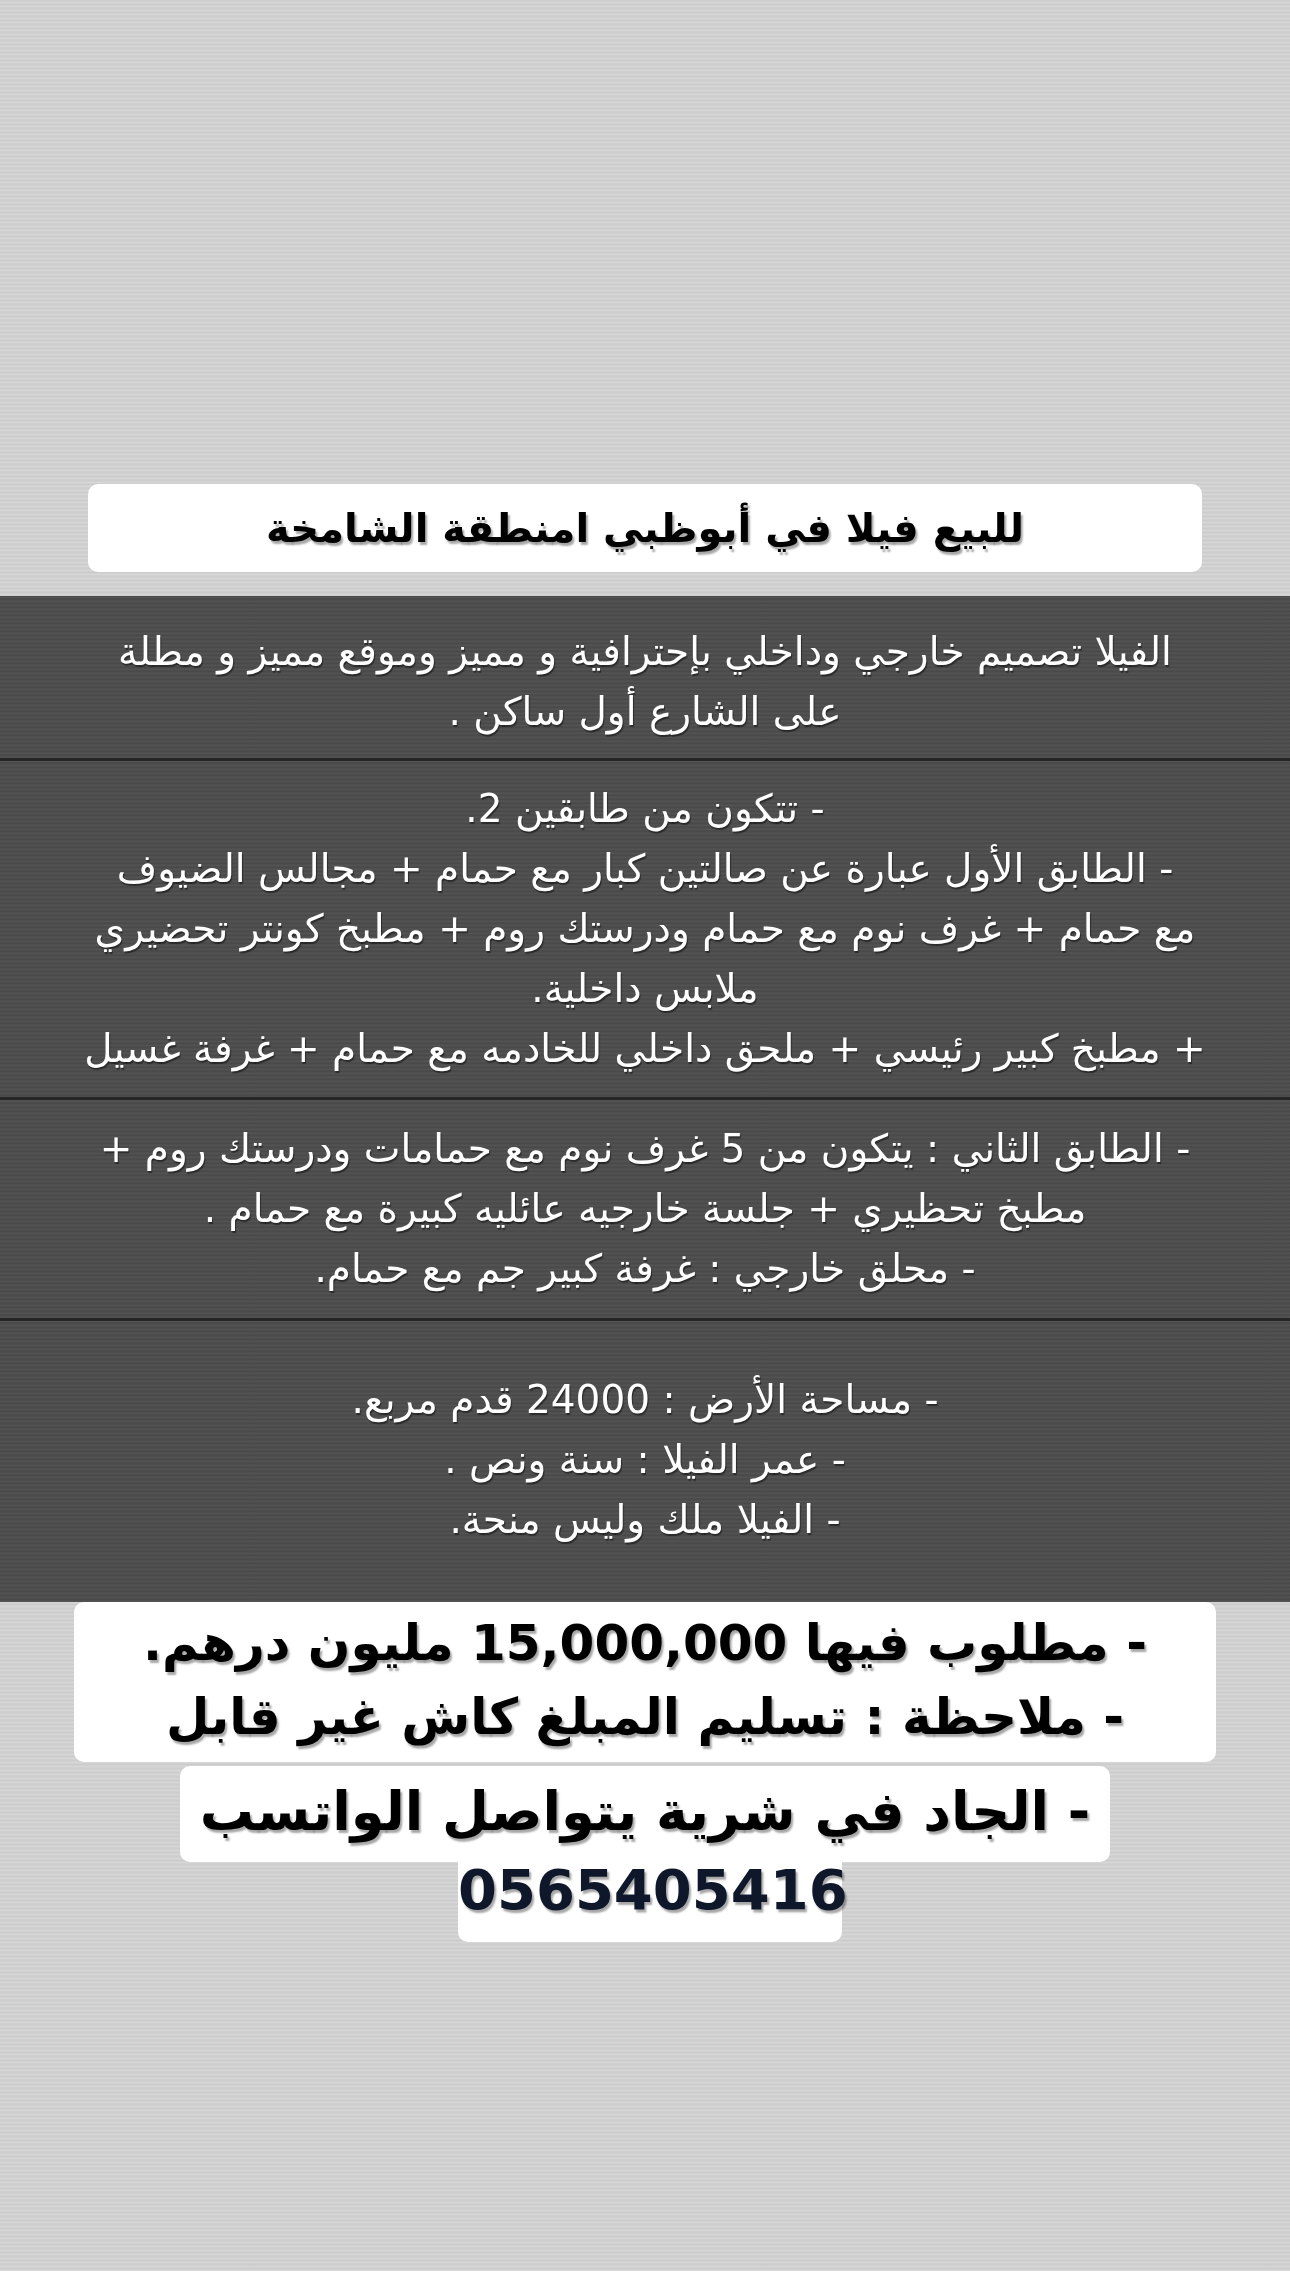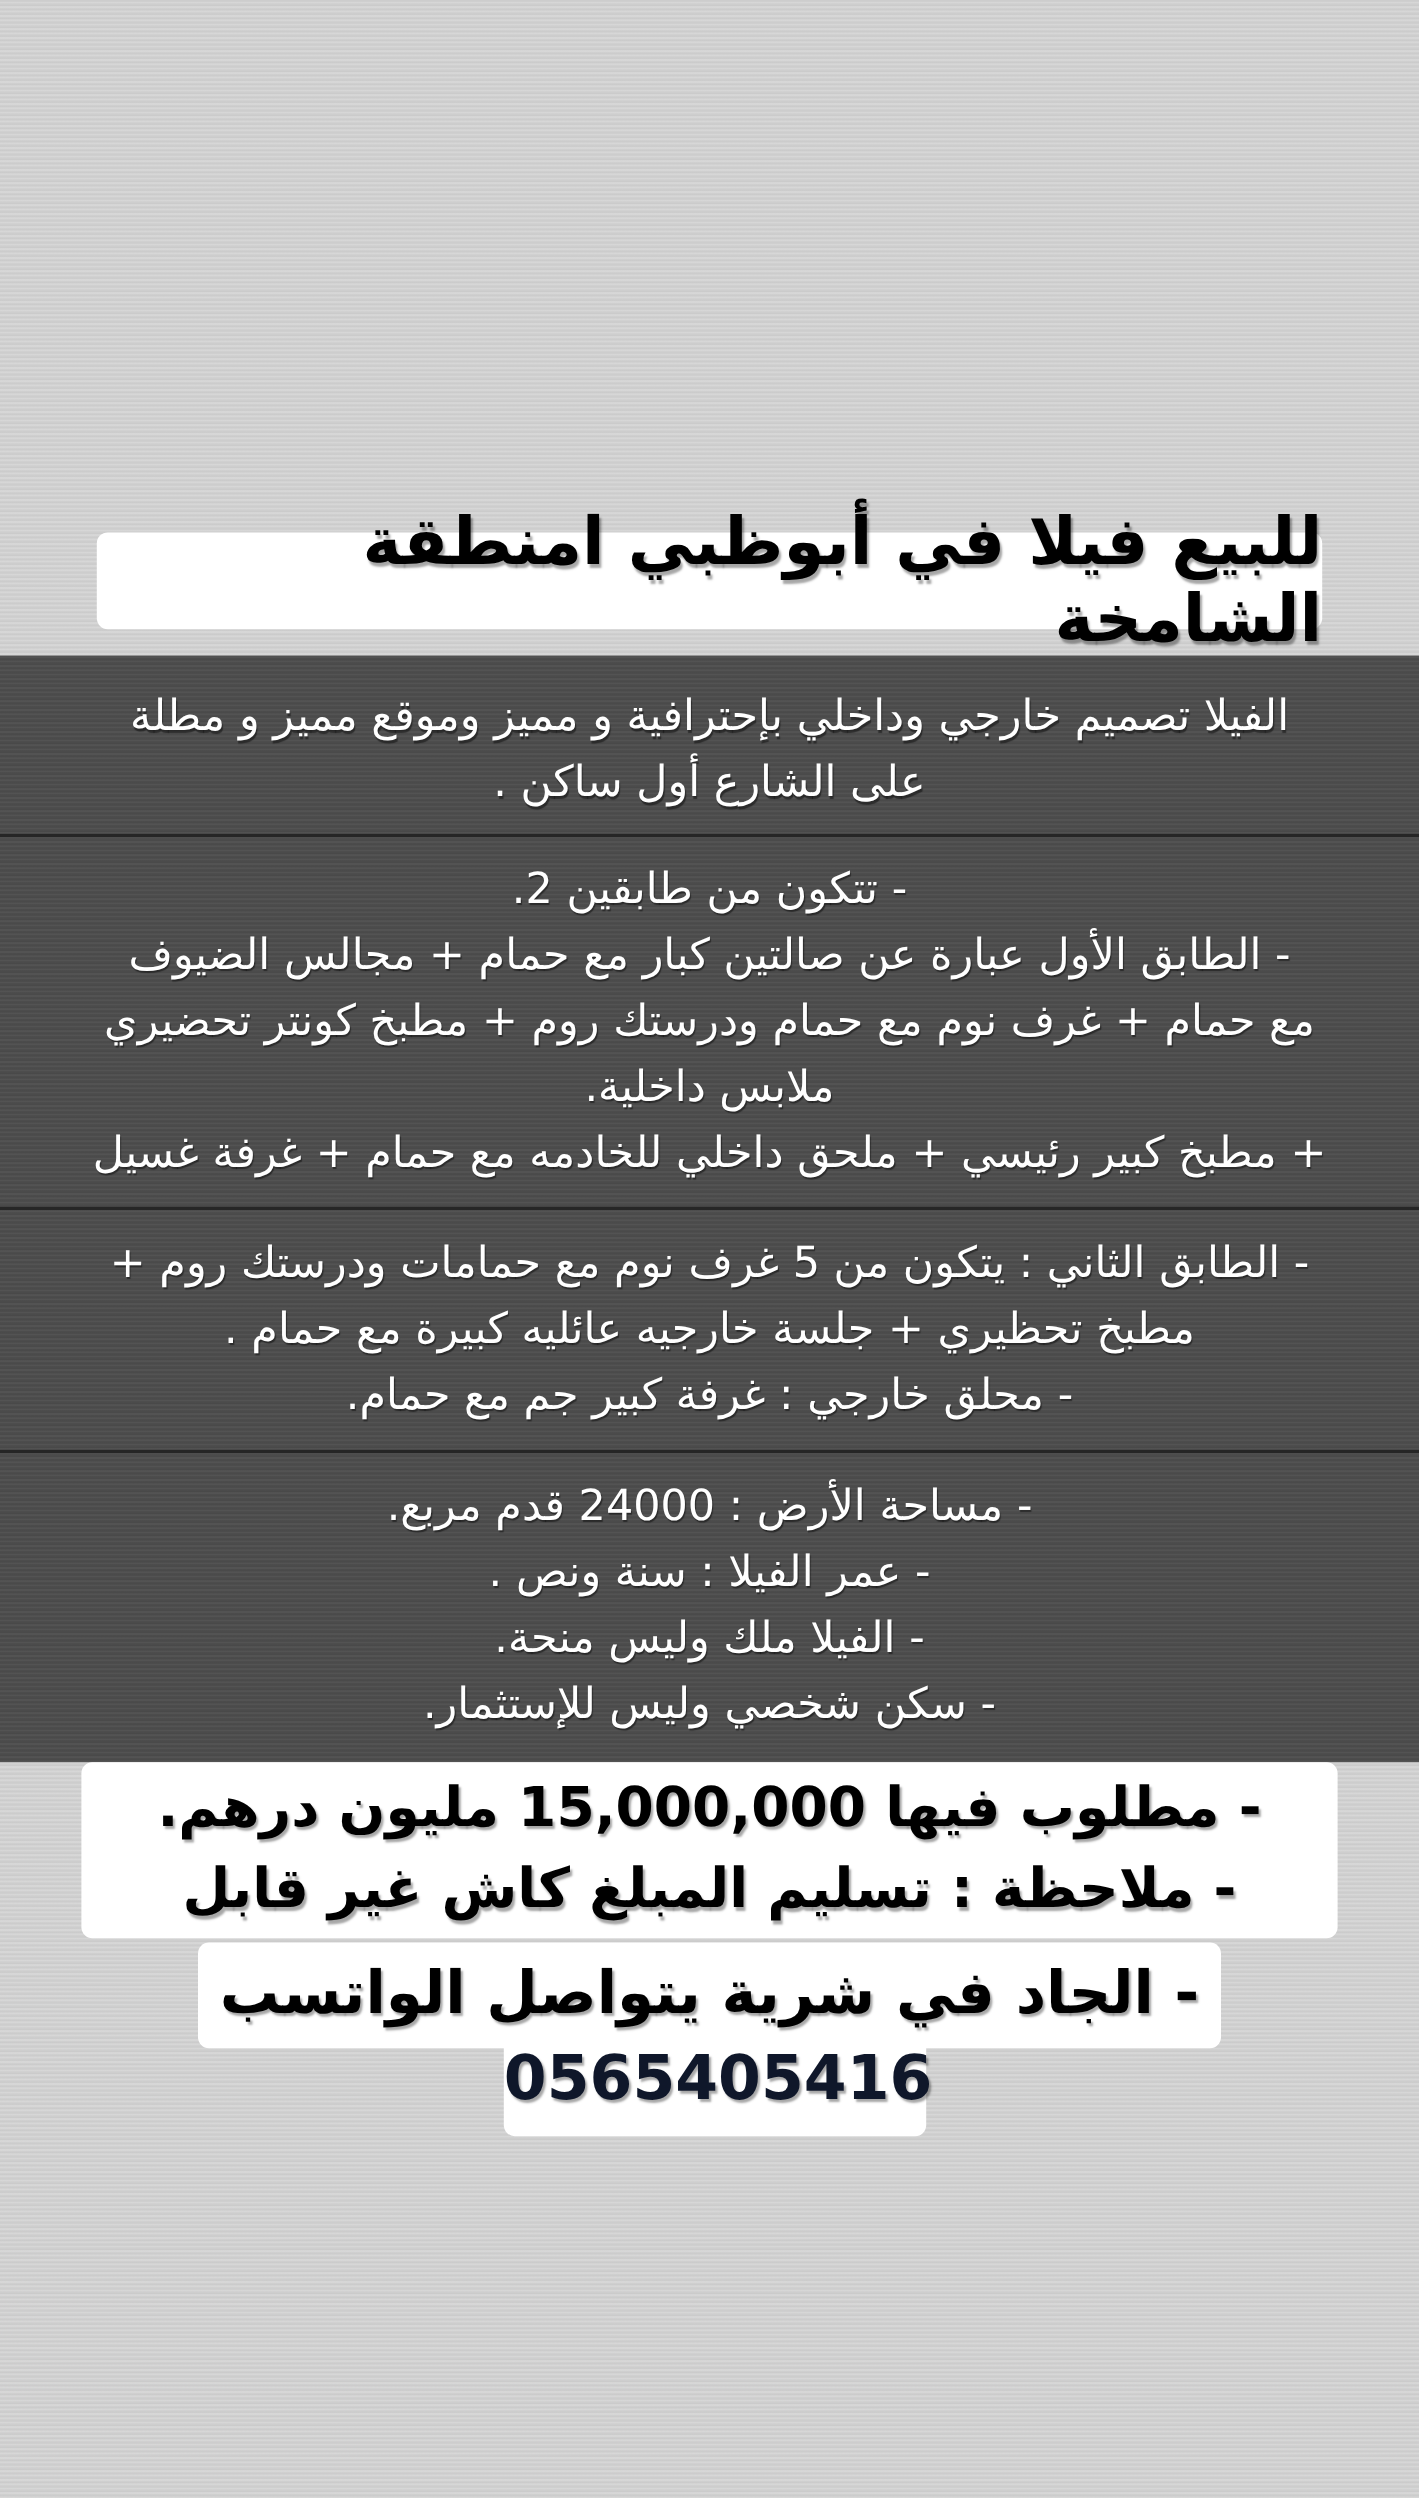--- a/index.html
+++ b/index.html
@@ -7,21 +7,21 @@
       width: 1290px; height: 2271px; position: relative; overflow: hidden;
       background-color: #d2d2d2;
       background-image: repeating-linear-gradient(0deg, rgba(255,255,255,0.10) 0px, rgba(255,255,255,0.10) 1px, rgba(0,0,0,0.035) 2px, rgba(0,0,0,0) 4px);
       font-family: "DejaVu Sans", sans-serif;
       direction: rtl;
     }
     .title-box {
       position: absolute; left: 88px; top: 484px; width: 1114px; height: 88px;
       background: #ffffff; border-radius: 10px;
       display: flex; align-items: center; justify-content: center;
-      font-family: "DejaVu Sans", sans-serif; font-weight: bold; font-size: 60px; color: #000;
+      font-family: "DejaVu Sans", sans-serif; font-weight: bold; font-size: 40px; color: #000;
       text-shadow: 2px 3px 2px rgba(0,0,0,0.35);
     }
     .dark-panel {
       position: absolute; left: 0; top: 596px; width: 1290px; height: 1006px;
       background-color: #4d4d4d;
       background-image: repeating-linear-gradient(0deg, rgba(255,255,255,0.035) 0px, rgba(255,255,255,0.035) 1px, rgba(0,0,0,0.05) 2px, rgba(0,0,0,0) 4px);
     }
     .section {
       position: absolute; left: 0; width: 1290px;
       display: flex; flex-direction: column; align-items: center; justify-content: center;
@@ -92,21 +92,20 @@
   <span class="line">- الطابق الثاني : يتكون من 5 غرف نوم مع حمامات ودرستك روم +</span>
   <span class="line">مطبخ تحظيري + جلسة خارجيه عائليه كبيرة مع حمام .</span>
   <span class="line">- محلق خارجي : غرفة كبير جم مع حمام.</span>
 </div>
 <div class="divider" style="top:1318px;"></div>
 
 <div class="section" style="top:1322px; height:276px;">
   <span class="line">- مساحة الأرض : 24000 قدم مربع.</span>
   <span class="line">- عمر الفيلا : سنة ونص .</span>
   <span class="line">- الفيلا ملك وليس منحة.</span>
-  <span class="line">- سكن شخصي وليس للإستثمار.</span>
 </div>
 
 <div class="price-box"></div>
 <div class="price-text">
   <div>- مطلوب فيها 15,000,000 مليون درهم.</div>
   <div>- ملاحظة : تسليم المبلغ كاش غير قابل للتمويل.</div>
 </div>
 
 <div class="contact-box"></div>
 <div class="phone-box"></div>

